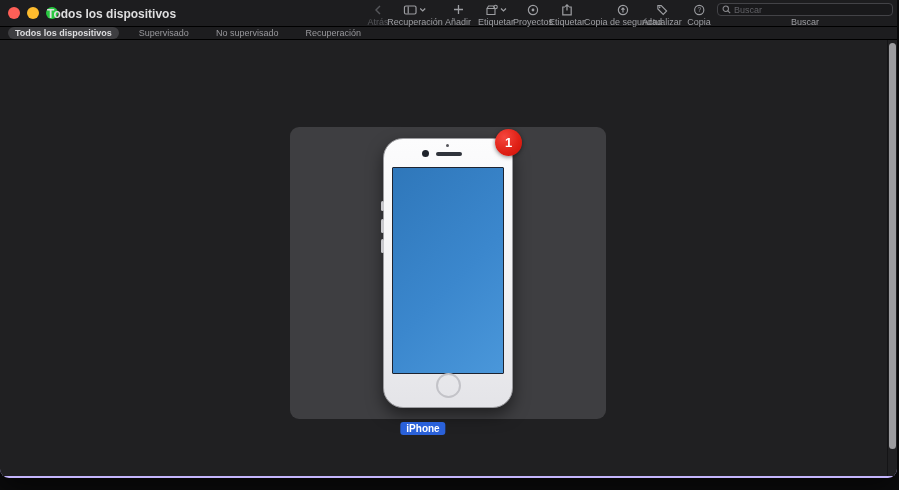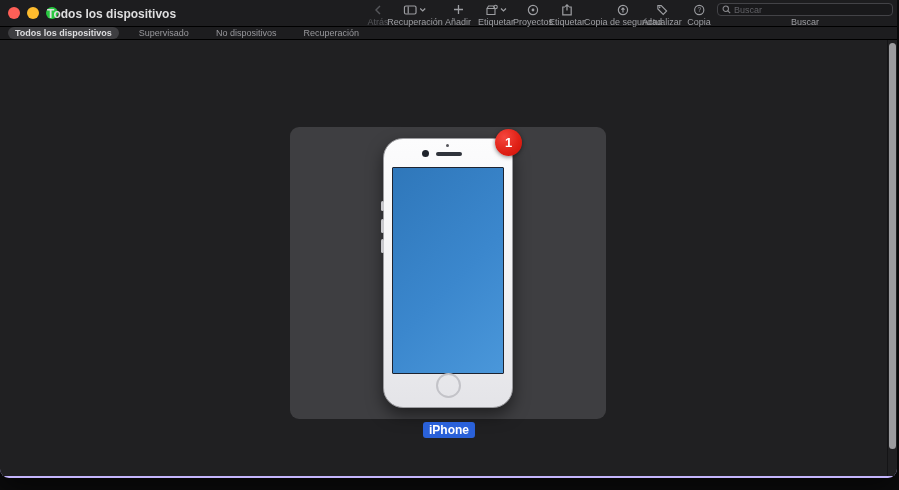--- a/index.html
+++ b/index.html
@@ -81,22 +81,22 @@
   }
   .side-btn { position:absolute; left:-3px; width:3px; border-radius:2px; background:#c9c9cd; }
   .badge {
     position:absolute; left:205px; top:2px; width:27px; height:27px; border-radius:50%;
     background:radial-gradient(circle at 35% 30%, #f5463e 0%, #e02217 55%, #cf0f05 100%);
     box-shadow:0 1px 4px rgba(0,0,0,.5);
     display:flex; align-items:center; justify-content:center;
     color:#fff; font-size:13px; font-weight:bold;
   }
   .device-label {
-    position:absolute; left:449px; top:382px; transform:translateX(-50%);
-    background:#2a61d9; color:#fff; font-size:12px; font-weight:bold;
+    position:absolute; left:423px; top:382px; transform:translateX(-50%);
+    background:#2a61d9; color:#fff; font-size:10px; font-weight:bold;
     padding:1px 6px; border-radius:3px; white-space:nowrap;
   }
   .scrollbar-thumb {
     position:absolute; left:889px; top:3px; width:7px; height:406px;
     background:#9c9c9f; border-radius:4px;
   }
   .scroll-track-edge {
     position:absolute; left:887px; top:0; width:10px; height:436px;
     border-left:1px solid rgba(0,0,0,.35);
   }
@@ -224,21 +224,21 @@
           </svg>
       </span>
       <input type="text" placeholder="Buscar" style="">
     </div>
     <div class="search-label">Buscar</div>
   </div>
 
   <div class="tabbar">
     <span class="tab selected">Todos los dispositivos</span>
     <span class="tab">Supervisado</span>
-    <span class="tab">No dispositivos</span>
+    <span class="tab">No supervisado</span>
     <span class="tab">Recuperación</span>
   </div>
 
   <div class="content">
 
     <div class="device-card">
       <div class="phone">
         <span class="side-btn" style="top:62px;height:10px"></span>
         <span class="side-btn" style="top:80px;height:14px"></span>
         <span class="side-btn" style="top:100px;height:14px"></span>

